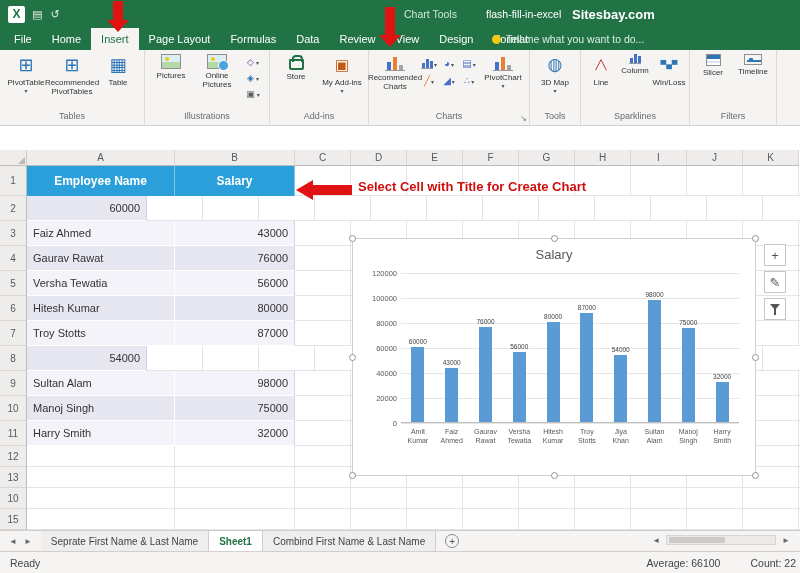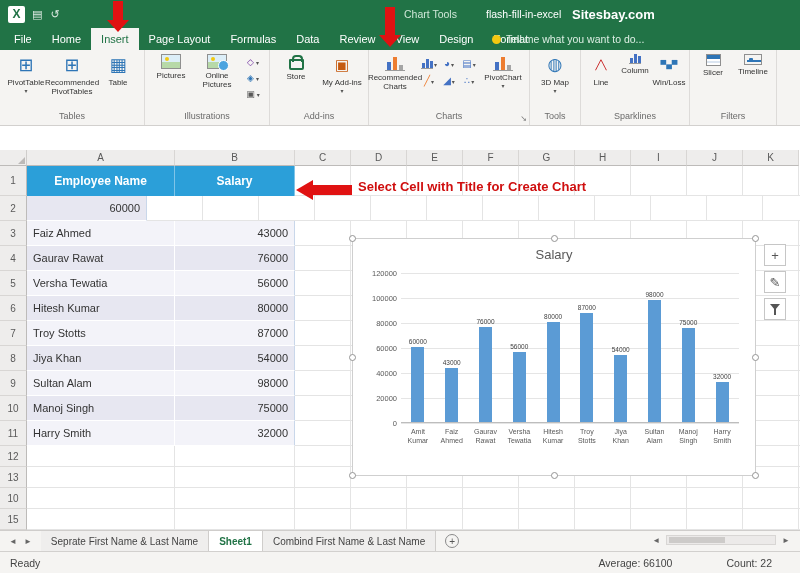--- a/index.html
+++ b/index.html
@@ -126,21 +126,21 @@
   .stab.active{background:#fff;color:#217346;font-weight:bold;}
   .addsheet{width:14px;height:14px;border:1px solid #8a8a8a;border-radius:50%;align-self:center;margin-left:9px;display:flex;align-items:center;justify-content:center;font-size:10px;color:#555;cursor:default;}
   .hscroll{position:absolute;right:10px;top:535px;display:flex;align-items:center;gap:6px;z-index:4;}
   .hs-arrow{color:#666;font-size:8px;cursor:default;}
   .hs-track{width:110px;height:10px;background:#eceae9;border:1px solid #d8d6d4;position:relative;cursor:default;}
   .hs-thumb{position:absolute;left:2px;top:1px;width:56px;height:6px;background:#cdcbc9;}
 
   
   .statusbar{position:absolute;left:0;top:551px;width:100%;height:22px;background:#f5f4f2;border-top:1px solid #d2d0ce;display:flex;align-items:center;font-size:10.5px;color:#444;}
   .sb-ready{padding-left:10px;}
-  .sb-right{margin-left:auto;display:flex;gap:54px;padding-right:28px;}
+  .sb-right{margin-left:auto;display:flex;gap:30px;padding-right:4px;}
 </style>
 </head>
 <body>
 
 <div id="app" data-name="excel-window">
 
   <div class="titlebar" data-name="title-bar">
     <div class="xlicon" data-name="excel-logo-icon">X</div>
     <span class="qat" data-name="save-icon">▤</span>
     <span class="qat" data-name="undo-icon">↺</span>
@@ -364,21 +364,20 @@
           <div class="gfill" data-name="grid-cells-row-6"></div>
         </div>
         <div class="grow" data-name="grid-row-7" style="height: 25px;">
           <div class="rownum" data-name="row-number-7">7</div>
           <div class="cell tname band2" data-name="cell-A7" style="width: 148px;">Troy Stotts</div>
           <div class="cell tval band2" data-name="cell-B7" style="width: 120px;">87000</div>
           <div class="gfill" data-name="grid-cells-row-7"></div>
         </div>
         <div class="grow" data-name="grid-row-8" style="height: 25px;">
           <div class="rownum" data-name="row-number-8">8</div>
-          <div class="cell tname band1" data-name="cell-A8" style="width: 148px;">Jiya Khan</div>
           <div class="cell tval band1" data-name="cell-B8" style="width: 120px;">54000</div>
           <div class="gfill" data-name="grid-cells-row-8"></div>
         </div>
         <div class="grow" data-name="grid-row-9" style="height: 25px;">
           <div class="rownum" data-name="row-number-9">9</div>
           <div class="cell tname band2" data-name="cell-A9" style="width: 148px;">Sultan Alam</div>
           <div class="cell tval band2" data-name="cell-B9" style="width: 120px;">98000</div>
           <div class="gfill" data-name="grid-cells-row-9"></div>
         </div>
         <div class="grow" data-name="grid-row-10" style="height: 25px;">

